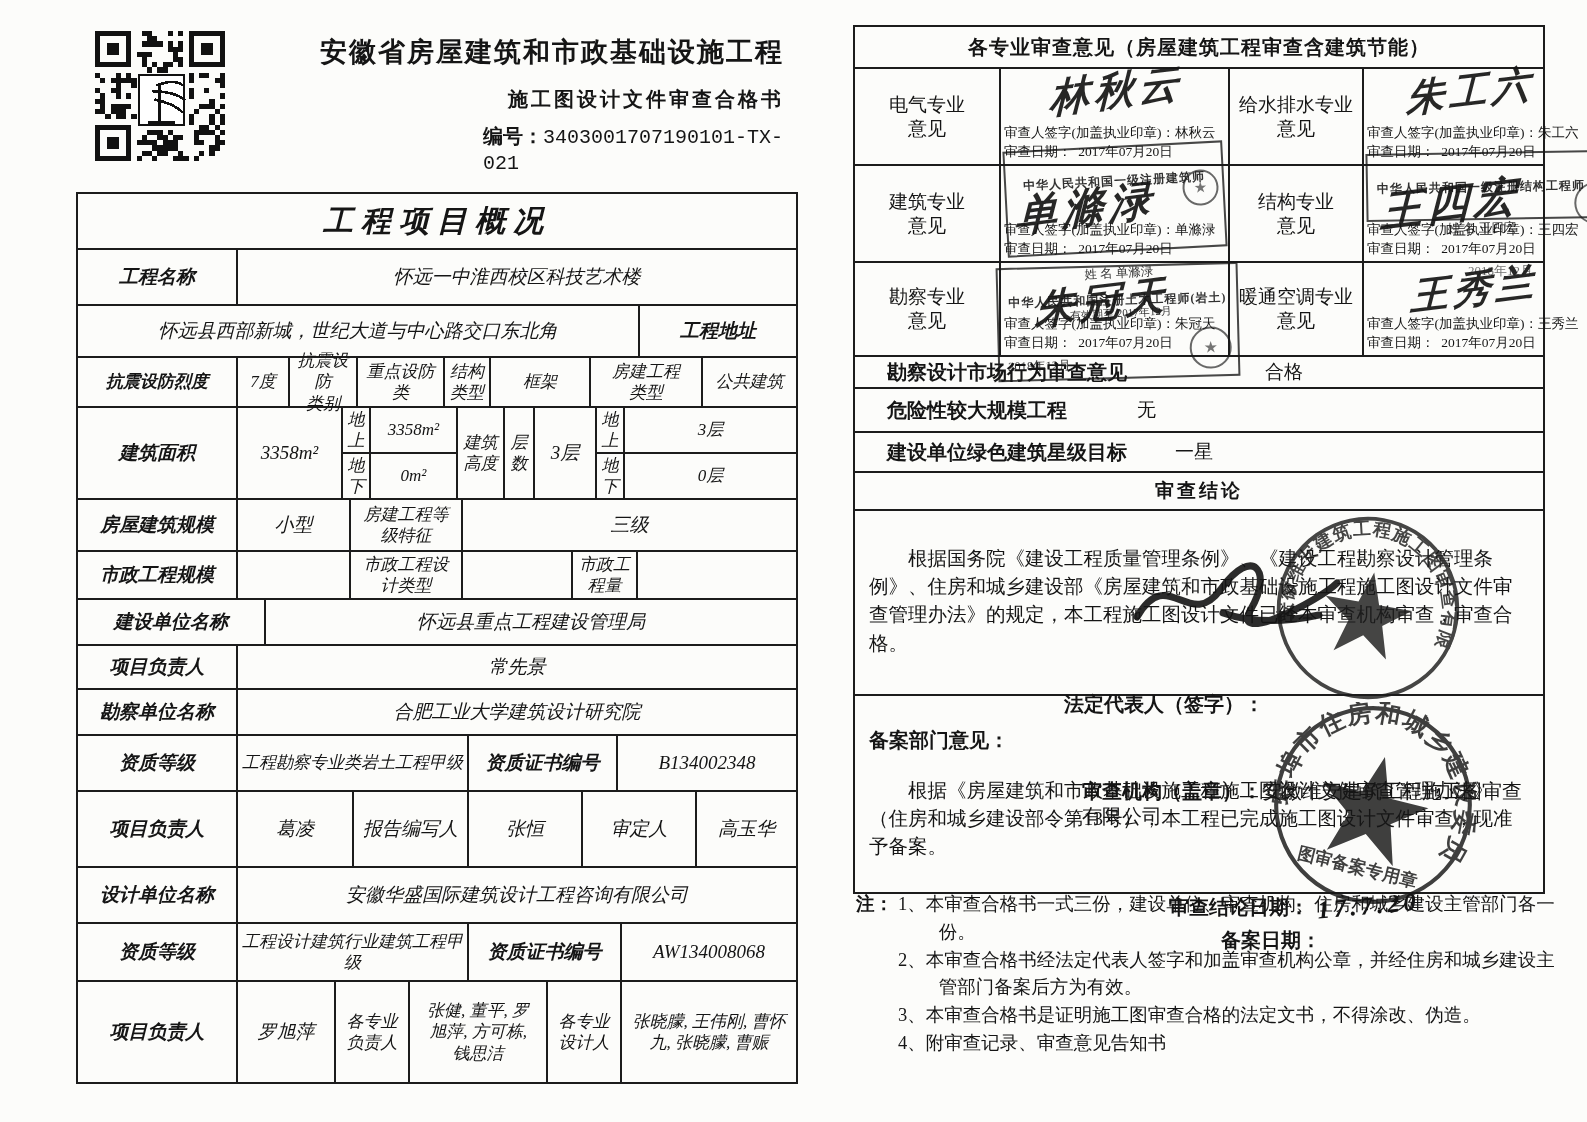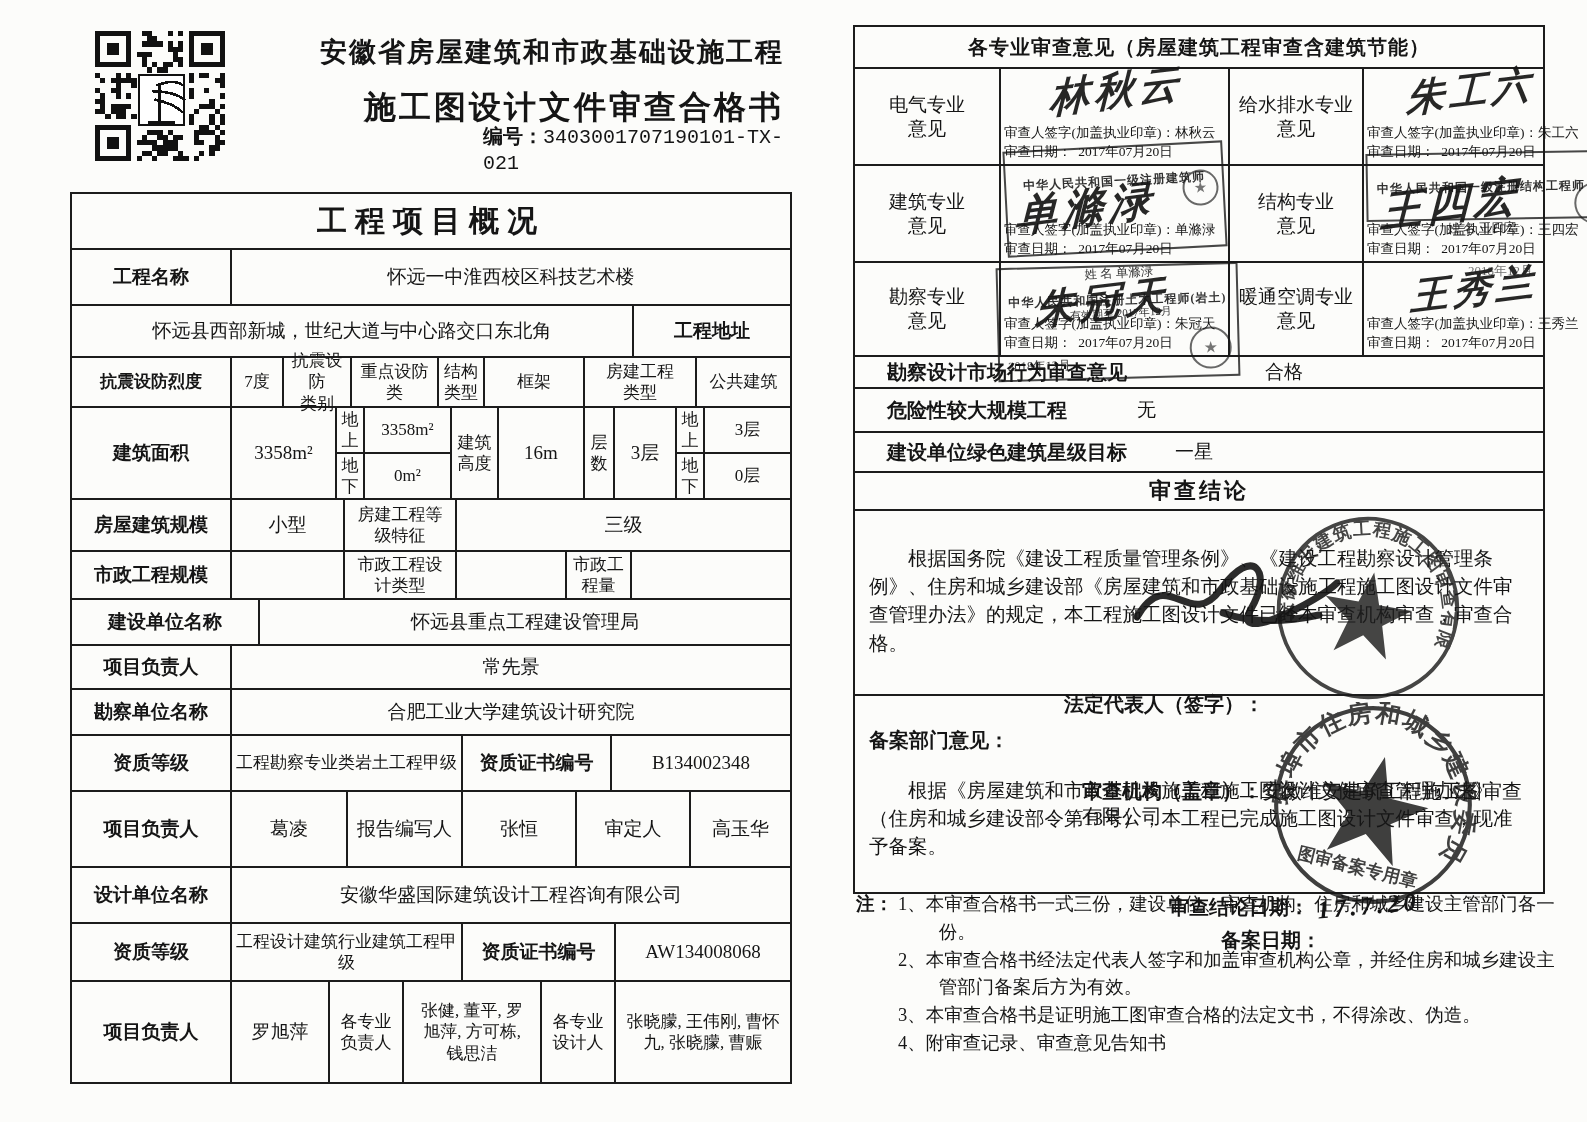--- a/index.html
+++ b/index.html
@@ -2,26 +2,26 @@
 <html><head>
 <meta charset="utf-8">
 <style>
   html,body{margin:0;padding:0;background:#e8e8e6;}
   .page{position:relative;width:1587px;height:1122px;background:#fcfcfa;overflow:hidden;
         font-family:"Liberation Serif","DejaVu Serif",serif;color:#151515;}
   .b{font-weight:700;}
   
   .lhead{position:absolute;left:232px;top:34px;width:552px;text-align:right;}
   .t1{font-size:27px;font-weight:700;letter-spacing:2px;}
-  .t2{font-size:32px;font-weight:700;letter-spacing:3px;margin-top:16px;}
+  .t2{font-size:20px;font-weight:700;letter-spacing:3px;margin-top:16px;}
   .docno{position:absolute;left:483px;top:124px;width:302px;font-size:20px;line-height:1.25;}
   .docno .lab{font-weight:700;}
   .docno .val{font-family:"Liberation Mono","DejaVu Sans Mono",monospace;font-size:20px;word-break:break-all;}
   
-  .ltable{position:absolute;left:70px;top:192px;width:718px;border:2.5px solid #1c1c1c;}
+  .ltable{position:absolute;left:76px;top:192px;width:718px;border:2.5px solid #1c1c1c;font-style:italic;}
   .rtable{position:absolute;left:853px;top:25px;width:688px;border:2.5px solid #1c1c1c;}
   .trow{display:flex;align-items:stretch;border-top:2px solid #1c1c1c;}
   .trow:first-child{border-top:none;}
   .cell{display:flex;align-items:center;justify-content:center;text-align:center;
         border-left:2px solid #1c1c1c;box-sizing:border-box;padding:2px 4px;
         font-size:19px;white-space:pre-line;line-height:1.25;flex:0 0 auto;}
   .cell:first-child{border-left:none;}
   .grow{flex:1 1 auto;}
   .lbl{font-weight:700;}
   .hcell{font-size:30px;font-weight:700;letter-spacing:8px;}
@@ -268,21 +268,20 @@
 上</div>
         <div class="half small">地
 下</div>
       </div>
       <div class="cell stack" style="width:87px">
         <div class="half small">3358m²</div>
         <div class="half small">0m²</div>
       </div>
       <div class="cell small" style="width:47px">建筑
 高度</div>
-      <div class="cell" style="width:86px">16m</div>
       <div class="cell small" style="width:30px">层
 数</div>
       <div class="cell" style="width:62px">3层</div>
       <div class="cell stack" style="width:28px">
         <div class="half small">地
 上</div>
         <div class="half small">地
 下</div>
       </div>
       <div class="cell stack grow">
@@ -459,21 +458,21 @@
     </div>
 
     <div class="trow" style="height:38px">
       <div class="cell grow flatrow">
         <span class="vlab">建设单位绿色建筑星级目标</span>
         <span style="margin-left:48px">一星</span>
       </div>
     </div>
 
     <div class="trow" style="height:36px">
-      <div class="cell grow" style="font-weight:700;font-size:22px;letter-spacing:3px">审查结论</div>
+      <div class="cell grow" style="font-weight:700;font-size:19px;letter-spacing:3px">审查结论</div>
     </div>
 
     <div class="trow" style="height:183px">
       <div class="cell grow blockcell">
         <p class="indent">根据国务院《建设工程质量管理条例》、《建设工程勘察设计管理条例》、住房和城乡建设部《房屋建筑和市政基础设施工程施工图设计文件审查管理办法》的规定，本工程施工图设计文件已经本审查机构审查，审查合格。</p>
         <div class="cline" style="margin-left:195px;margin-top:10px"><span class="b">法定代表人（签字）：</span></div>
         <div class="cline" style="margin-left:213px;margin-top:14px">
           <span class="b">审查机构（盖章）：</span><span>安徽维安建筑工程施工图审查有限公司</span>
         </div>
         <div class="cline" style="margin-left:300px;margin-top:12px">

